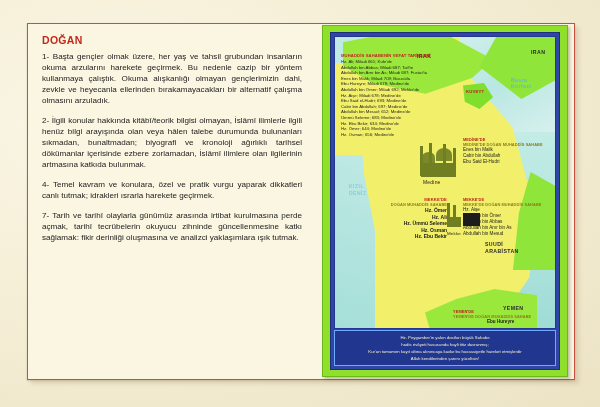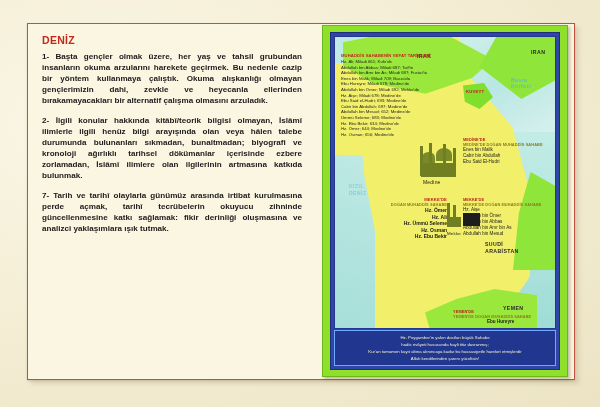--- a/index.html
+++ b/index.html
@@ -30,21 +30,21 @@
     position:absolute;left:36px;top:30px;width:272px;height:345px;
     box-sizing:border-box;padding:4px 6px 0 6px;
   }
   .heading{
     color:#c3271c;font-weight:bold;font-size:10.5px;letter-spacing:.3px;
     margin:0 0 5px 0;
   }
   .para{
     font-size:8.1px;line-height:11.0px;color:#1b1b1b;
     text-align:justify;margin:0 0 9px 0;
-    -webkit-hyphens:auto;hyphens:auto;font-weight:bold;
+    -webkit-hyphens:auto;hyphens:auto;
   }
   .para:last-child{margin-bottom:0;}
 
   
   .poster{
     position:absolute;left:322px;top:25px;width:246px;height:352px;
     background:#8ee02a;
     border:1px solid #6cb81c;
     box-sizing:border-box;
     box-shadow:2px 2px 3px rgba(90,80,40,.35);
@@ -140,23 +140,24 @@
 </head>
 <body>
 
 <div class="paper-tex"></div>
 
 <div class="frame-shadow"></div>
 
 <div class="page-frame"></div>
 
 <div class="text-col">
-  <div class="heading">DENİZ</div>
+  <div class="heading">DOĞAN</div>
   <p class="para">1- Başta gençler olmak üzere, her yaş ve tahsil grubundan insanların okuma arzularını harekete geçirmek. Bu nedenle cazip bir yöntem kullanmaya çalıştık. Okuma alışkanlığı olmayan gençlerimizin dahi, zevkle ve heyecanla ellerinden bırakamayacakları bir alternatif çalışma olmasını arzuladık.</p>
   <p class="para">2- İlgili konular hakkında kitâbî/teorik bilgisi olmayan, İslâmî ilimlerle ilgili henüz bilgi arayışında olan veya hâlen talebe durumunda bulunanları sıkmadan, bunaltmadan; biyografi ve kronoloji ağırlıklı tarihsel dökümanlar içerisinde ezbere zorlamadan, İslâmî ilimlere olan ilgilerinin artmasına katkıda bulunmak.</p>
+  <p class="para">4- Temel kavram ve konulara, özel ve pratik vurgu yaparak dikkatleri canlı tutmak; idrakleri ısrarla harekete geçirmek.</p>
   <p class="para">7- Tarih ve tarihî olaylarla günümüz arasında irtibat kurulmasına perde açmak, tarihî tecrübelerin okuyucu zihninde güncellenmesine katkı sağlamak: fikir derinliği oluşmasına ve analizci yaklaşımlara ışık tutmak.</p>
 </div>
 
 <div class="poster">
   <div class="poster-inner">
 
     <div class="map-area">
 
       <div class="sea-topleft"></div>
       <div class="sea-gulf"></div>

